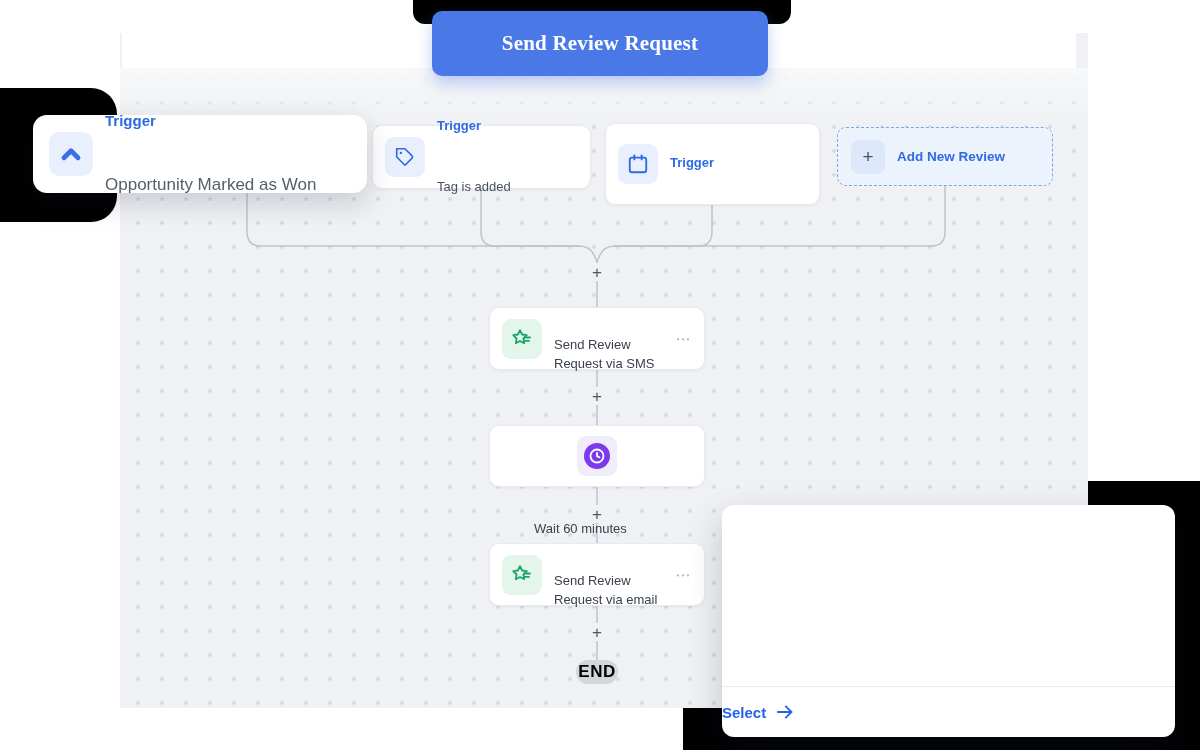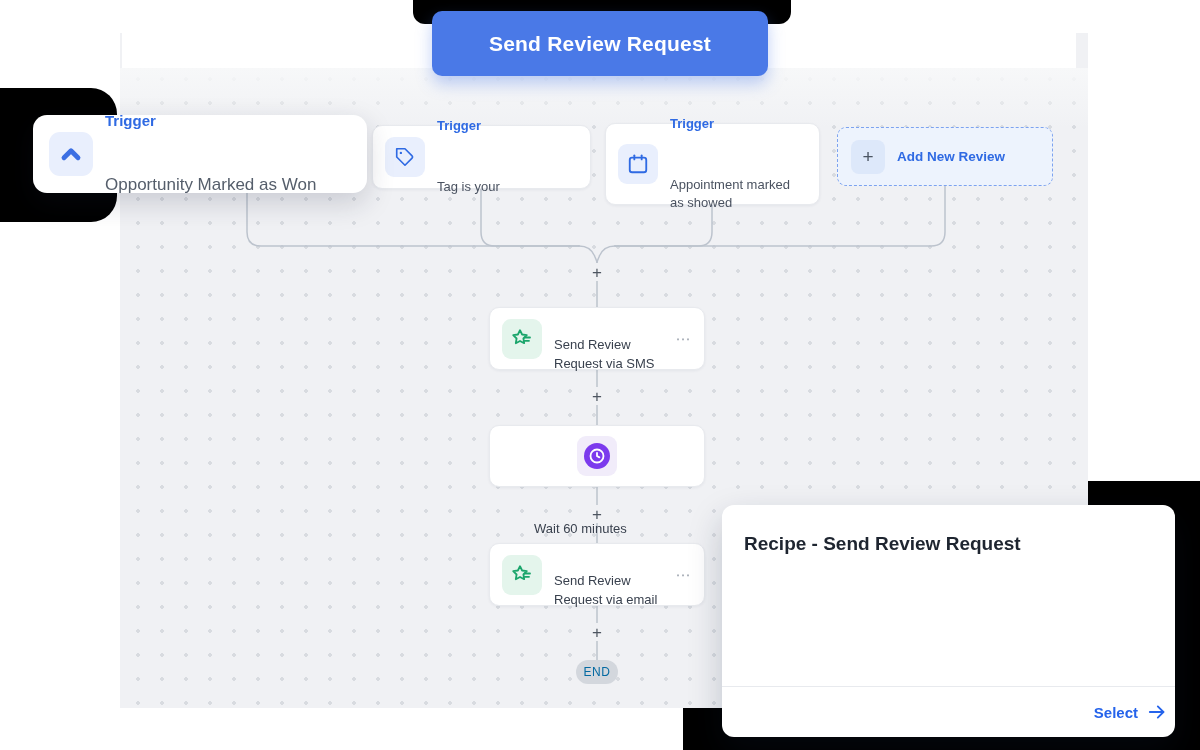--- a/index.html
+++ b/index.html
@@ -85,46 +85,46 @@
   }
   #plus-merge { left:468px; top:230px; }
   #plus-1 { left:468px; top:354px; }
   #plus-2 { left:468px; top:472px; }
   #plus-3 { left:468px; top:590px; }
 
   #end-pill {
     left:456px; top:627px; width:42px; height:24px;
     background:#d3d7dd; border-radius:12px;
     display:flex; align-items:center; justify-content:center;
-    color:#0369a1; font-size:12px; font-weight:400; letter-spacing:.5px;
+    color:#000000; font-size:17px; font-weight:700; letter-spacing:.5px;
   }
 
   
   #banner-btn {
     left:432px; top:11px; width:336px; height:65px; z-index:4;
     background:#4a79e7; border:none; border-radius:10px;
-    color:#fff; font-family:Liberation Sans, sans-serif;
+    color:#fff; font-family:Liberation Serif, serif;
     font-size:21px; font-weight:700; letter-spacing:.2px;
     display:flex; align-items:center; justify-content:center; cursor:pointer;
     box-shadow:0 8px 16px rgba(74,121,231,.35);
   }
 
   
   #recipe-panel {
     left:722px; top:505px; width:453px; height:232px; z-index:5;
     background:#fff; border-radius:12px;
     box-shadow:0 14px 34px rgba(20,30,60,.22);
     padding:28px 22px 0 22px;
   }
   #recipe-title { color:#1e2530; font-size:19px; font-weight:700; }
   #recipe-desc { margin-top:10px; color:#6a7280; font-size:15px; line-height:1.75; max-width:420px; }
   #recipe-footer {
     position:absolute; left:0; bottom:0; width:100%; height:51px;
     border-top:1px solid #e8eaee;
-    display:flex; align-items:center; justify-content:flex-end; padding-right:8px;
+    display:flex; align-items:center; justify-content:flex-start; padding-right:8px;
   }
   #select-link { display:flex; align-items:center; gap:9px; color:#2563eb;
     font-size:15px; font-weight:700; cursor:pointer; text-decoration:none; }
 </style>
 </head>
 <body>
 
 <div class="abs black-shape" id="panel-shadow"></div>
 
 <div class="abs" id="canvas">
@@ -148,35 +148,34 @@
 
   <div class="abs card" id="trigger-card-2">
     <span class="icon-box blue-bg">
       <svg width="22" height="22" viewBox="0 0 24 24" fill="none" stroke="#2f6ae3" stroke-width="2" stroke-linejoin="round">
         <path d="M20.6 13.4 12 22 2 12 2 2 12 2 20.6 10.6a2 2 0 0 1 0 2.8z" transform="scale(0.9) translate(1.3,1.3)"></path>
         <circle cx="7.5" cy="7.5" r="1.3" fill="#2f6ae3" stroke="none"></circle>
       </svg>
     </span>
     <div>
       <div class="trigger-label">Trigger</div>
-      <div class="trigger-title">Tag is your</div>
+      <div class="trigger-title">Tag is added</div>
     </div>
   </div>
 
   <div class="abs card" id="trigger-card-3">
     <span class="icon-box blue-bg">
       <svg width="22" height="22" viewBox="0 0 24 24" fill="none" stroke="#2f6ae3" stroke-width="2" stroke-linecap="round" stroke-linejoin="round">
         <rect x="3" y="5" width="18" height="16" rx="2.5"></rect>
         <line x1="8" y1="2.5" x2="8" y2="7"></line>
         <line x1="16" y1="2.5" x2="16" y2="7"></line>
       </svg>
     </span>
     <div>
       <div class="trigger-label">Trigger</div>
-      <div class="trigger-title">Appointment marked as showed</div>
     </div>
   </div>
 
   <div class="abs" id="add-trigger-btn">
     <span class="icon-box">+</span>
     <span class="add-label">Add New Review</span>
   </div>
 
   <div class="abs plus-node" id="plus-merge">+</div>
 
@@ -235,21 +234,20 @@
       <path d="M5.5 15.5 L12 9 L18.5 15.5"></path>
     </svg>
   </span>
   <div>
     <div class="trigger-label">Trigger</div>
     <div class="trigger-title">Opportunity Marked as Won</div>
   </div>
 </div>
 
 <div class="abs" id="recipe-panel">
-  <div id="recipe-title">Recipe - Send Review Request</div>
   <div id="recipe-footer">
     <a id="select-link">
       <span>Select</span>
       <svg width="20" height="16" viewBox="0 0 24 20" fill="none" stroke="#2563eb" stroke-width="2.3" stroke-linecap="round" stroke-linejoin="round">
         <line x1="3" y1="10" x2="20" y2="10"></line>
         <path d="M13 3 l7 7 -7 7"></path>
       </svg>
     </a>
   </div>
 </div>

